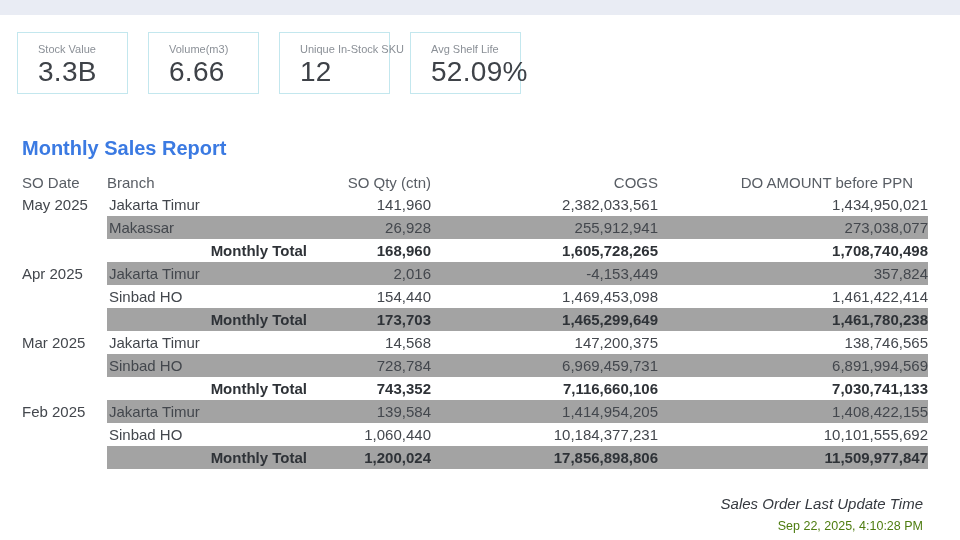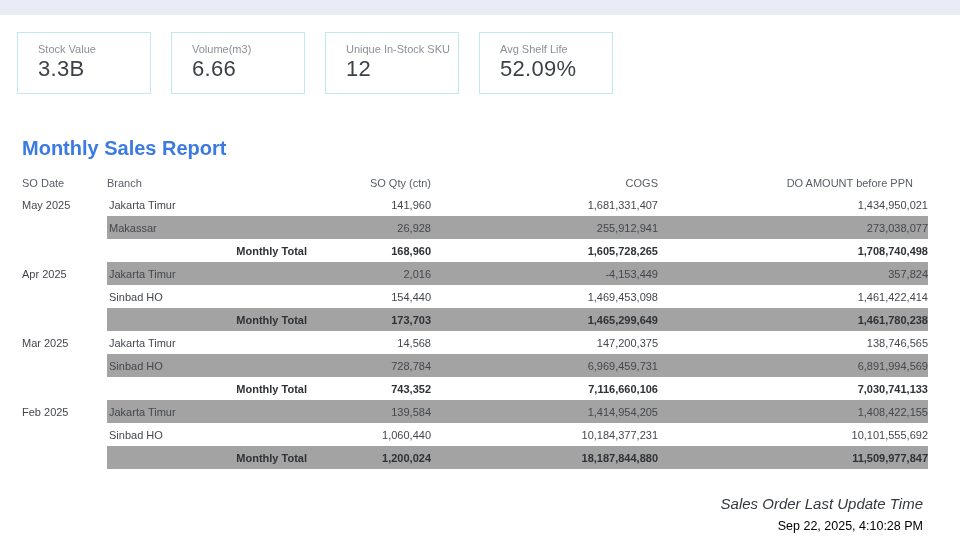--- a/index.html
+++ b/index.html
@@ -8,41 +8,41 @@
     width: 960px; height: 540px;
     font-family: "Liberation Sans", sans-serif;
     background: #ffffff;
     overflow: hidden;
     position: relative;
   }
   .top-strip { height: 15px; background: #e9ecf4; }
 
   .cards { display: flex; gap: 20px; margin: 17px 0 0 17px; }
   .card {
-    width: 134px; height: 62px;
+    width: 111px; height: 62px;
     border: 1px solid #c3e7ee;
     background: #ffffff;
     padding: 10px 4px 0 20px;
   }
   .card-label { font-size: 11px; color: #8b9097; white-space: nowrap; }
-  .card-value { font-size: 22px; color: #3e4248; margin-top: 1px; letter-spacing: 0.3px; }
+  .card-value { font-size: 28px; color: #3e4248; margin-top: 1px; letter-spacing: 0.3px; }
 
   .title {
     margin: 43px 0 0 22px;
     font-size: 20px;
     font-weight: bold;
     color: #3b7ae2;
   }
 
   table {
     margin: 12px 0 6px 22px;
     border-collapse: collapse;
     table-layout: fixed;
     width: 906px;
-    font-size: 11px;
+    font-size: 15px;
   }
   th {
     font-weight: normal;
     color: #585d64;
     text-align: left;
     height: 21px;
     padding: 0;
     white-space: nowrap;
   }
   th.num { text-align: right; }
@@ -55,21 +55,21 @@
     overflow: hidden;
   }
   td.num { text-align: right; }
   td.branch { padding-left: 2px; }
   tr.stripe td { background: #a3a3a3; }
   tr.stripe td.date { background: #ffffff; }
   tr.total td { font-weight: bold; color: #2e3237; text-align: right; }
 
   .footer { position: absolute; right: 37px; top: 495px; text-align: right; }
   .footer-label { font-style: italic; font-size: 15px; color: #35393f; }
-  .footer-time { font-size: 12.5px; color: #000000; margin-top: 7px; }
+  .footer-time { font-size: 12.5px; color: #4d7c0f; margin-top: 7px; }
 </style>
 </head>
 <body>
 
 <div class="top-strip"></div>
 
 <div class="cards">
   <div class="card">
     <div class="card-label">Stock Value</div>
     <div class="card-value">3.3B</div>
@@ -105,21 +105,21 @@
       <th class="num">SO Qty (ctn)</th>
       <th class="num">COGS</th>
       <th class="num last">DO AMOUNT before PPN</th>
     </tr>
   </thead>
   <tbody id="report-body">
       <tr>
         <td class="date">May 2025</td>
         <td class="branch">Jakarta Timur</td>
         <td class="num">141,960</td>
-        <td class="num">1,681,331,407</td>
+        <td class="num">2,382,033,561</td>
         <td class="num">1,434,950,021</td>
       </tr>
       <tr class="stripe">
         <td class="date"></td>
         <td class="branch">Makassar</td>
         <td class="num">26,928</td>
         <td class="num">255,912,941</td>
         <td class="num">273,038,077</td>
       </tr>
       <tr class="total">
@@ -182,21 +182,21 @@
         <td class="date"></td>
         <td class="branch">Sinbad HO</td>
         <td class="num">1,060,440</td>
         <td class="num">10,184,377,231</td>
         <td class="num">10,101,555,692</td>
       </tr>
       <tr class="total stripe">
         <td class="date"></td>
         <td class="branch">Monthly Total</td>
         <td class="num">1,200,024</td>
-        <td class="num">18,187,844,880</td>
+        <td class="num">17,856,898,806</td>
         <td class="num">11,509,977,847</td>
       </tr>
     </tbody>
 </table>
 
 <div class="footer">
   <div class="footer-label">Sales Order Last Update Time</div>
   <div class="footer-time">Sep 22, 2025, 4:10:28 PM</div>
 </div>
 

